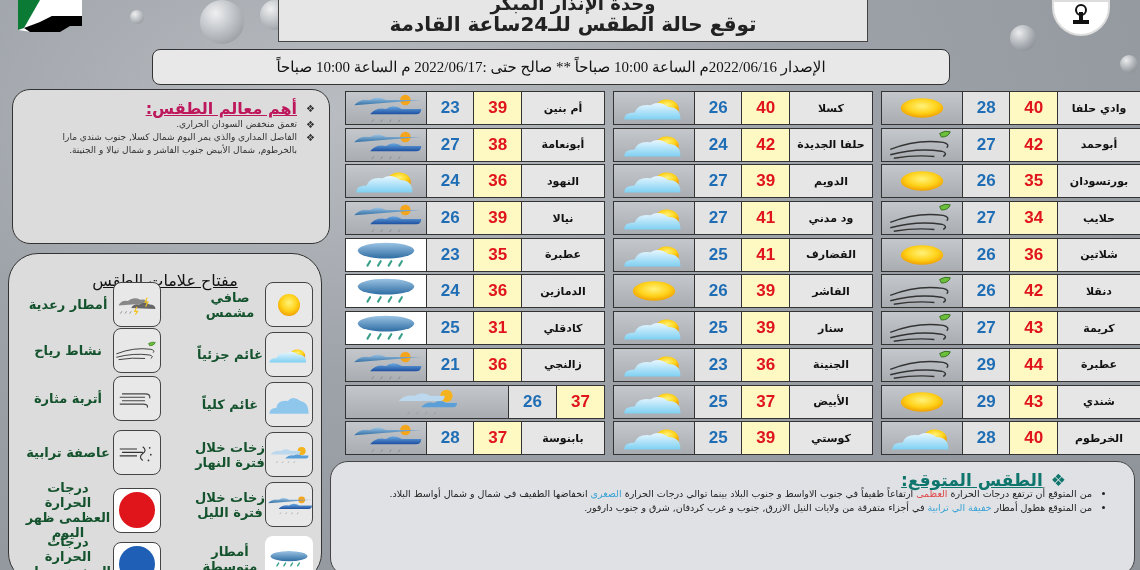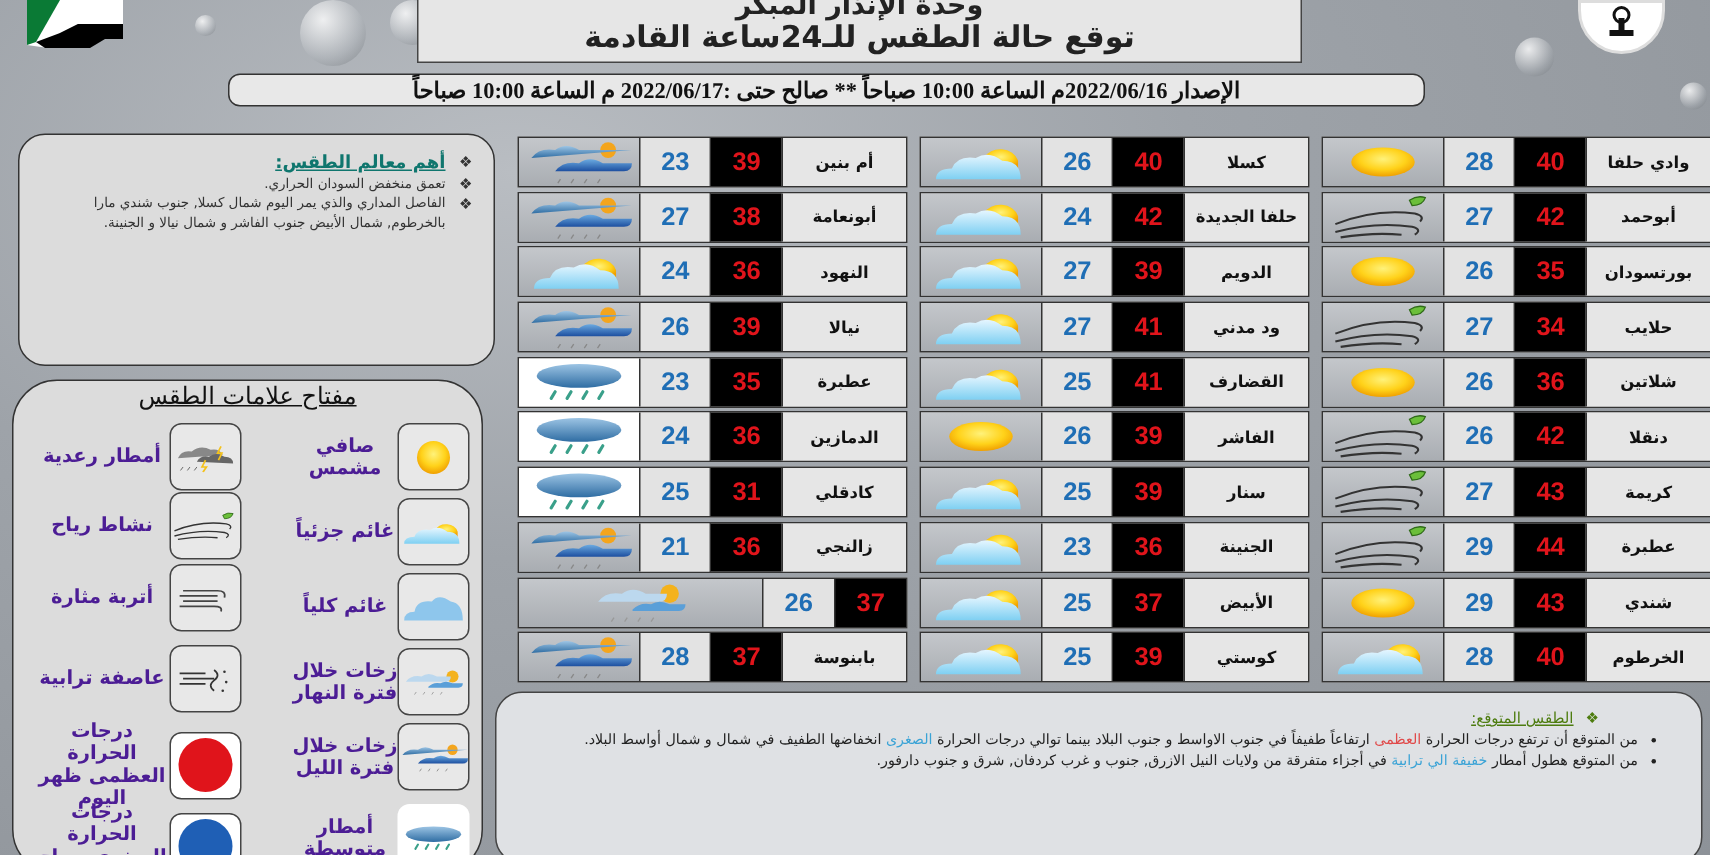--- a/index.html
+++ b/index.html
@@ -4,38 +4,38 @@
 <style>
 *{box-sizing:border-box;margin:0;padding:0}
 body{width:1140px;height:570px;overflow:hidden;font-family:"DejaVu Sans",sans-serif;
 background:radial-gradient(ellipse at 30% 20%,#b9bdc2 0%,#9ea3a9 40%,#8d9298 100%);position:relative}
 .bubble{position:absolute;border-radius:50%;background:radial-gradient(circle at 35% 30%,rgba(255,255,255,.8),rgba(180,185,190,.3) 60%,rgba(90,95,100,.5));}
 .flag{position:absolute;left:10px;top:0;width:72px;height:32px}
 .logo{position:absolute;left:1052px;top:0;width:58px;height:36px;background:#fff;border-radius:0 0 29px 29px;border:2px solid #ddd;display:flex;justify-content:center;align-items:flex-start;padding-top:2px}
 .title-box{position:absolute;left:278px;top:-2px;width:590px;height:44px;background:#e6e6e6;border:1.5px solid #444;text-align:center;direction:rtl}
 .title-box .t1{font-weight:bold;font-size:18px;line-height:14px;color:#222;margin-top:-2px}
 .title-box .t2{font-weight:bold;font-size:20px;line-height:26px;color:#222}
-.issue-bar{position:absolute;left:152px;top:49px;width:798px;height:22px;background:#e8e8e8;border:1.5px solid #333;border-radius:8px;direction:rtl;display:flex;align-items:center;justify-content:center;font-family:"Liberation Serif",serif;font-size:15px;font-weight:bold;color:#111;white-space:nowrap}
+.issue-bar{position:absolute;left:152px;top:49px;width:798px;height:36px;background:#e8e8e8;border:1.5px solid #333;border-radius:8px;direction:rtl;display:flex;align-items:center;justify-content:center;font-family:"Liberation Serif",serif;font-size:15px;font-weight:normal;color:#111;white-space:nowrap}
 .grid-col{position:absolute;top:91px;width:260px}
 .row{display:flex;direction:rtl;height:34px;margin-bottom:2.7px;border:1.5px solid #333;background:#e3e3e3}
 .cell-city{width:84px;border-left:1.5px solid #333;display:flex;align-items:center;justify-content:center;font-size:11px;font-weight:bold;color:#111;text-align:center;line-height:11px;background:#e6e6e6}
-.cell-max{width:48px;border-left:1.5px solid #333;display:flex;align-items:center;justify-content:center;font-size:17px;font-weight:bold;color:#e0141b;font-family:"Liberation Sans",sans-serif;background:#000000}
+.cell-max{width:48px;border-left:1.5px solid #333;display:flex;align-items:center;justify-content:center;font-size:17px;font-weight:bold;color:#e0141b;font-family:"Liberation Sans",sans-serif;background:#fef9c3}
 .cell-min{width:48px;border-left:1.5px solid #333;display:flex;align-items:center;justify-content:center;font-size:17px;font-weight:bold;color:#1f6eb5;font-family:"Liberation Sans",sans-serif;background:#e3e3e3}
 .cell-icon{flex:1;display:flex;align-items:center;justify-content:center;background:linear-gradient(#c4c7cb,#a9adb2)}
 .features{position:absolute;left:12px;top:89px;width:318px;height:155px;background:#dcdcdc;border:1.5px solid #333;border-radius:18px;direction:rtl;padding:12px 14px 0 10px;font-size:9px;color:#333;line-height:13px}
-.features .head{font-weight:bold;font-size:12px;color:#0f766e;text-decoration:underline}
+.features .head{font-weight:bold;font-size:16px;color:#be185d;text-decoration:underline}
 .features li{list-style:none;position:relative;padding-right:18px}
 .features li:before{content:"❖";position:absolute;right:0;top:0;color:#333;font-size:10px}
 .key{position:absolute;left:8px;top:253px;width:314px;height:330px;background:#dcdcdc;border:1.5px solid #333;border-radius:30px;direction:rtl}
-.key .kt{text-align:center;font-size:16px;text-decoration:underline;color:#111;margin-top:0;line-height:20px}
+.key .kt{text-align:center;font-size:16px;text-decoration:underline;color:#111;margin-top:17px;line-height:20px}
 .kitem{position:absolute;display:flex;align-items:center;direction:rtl}
 .kbox{width:48px;height:45px;border:1.5px solid #444;border-radius:8px;background:#e8e8e8;display:flex;align-items:center;justify-content:center;overflow:hidden}
-.klabel{font-size:13px;font-weight:bold;color:#4c1d95;text-align:center;line-height:15px;margin-left:6px;width:70px}
+.klabel{font-size:13px;font-weight:bold;color:#14532d;text-align:center;line-height:15px;margin-left:6px;width:70px}
 .expected{position:absolute;left:330px;top:461px;width:805px;height:115px;background:#dfe1e4;border:1.5px solid #444;border-radius:18px;direction:rtl;padding:12px 18px 0 10px;font-size:9.5px;color:#222;line-height:12px}
-.expected .head{font-weight:normal;font-size:10px;text-decoration:underline;color:#4d7c0f;margin-right:50px}
+.expected .head{font-weight:bold;font-size:17px;text-decoration:underline;color:#0f766e;margin-right:50px}
 .expected .head:before{content:"❖ ";text-decoration:none;display:inline-block;margin-left:8px}
 .expected ul{margin-right:24px;margin-top:2px}
 .expected li{margin-bottom:2px}
 .red{color:#e04a4a}.blue{color:#3aa3d6}
 </style>
 </head>
 <body>
 
 <div class="bubble" style="left:200px;top:0;width:44px;height:44px"></div>
 <div class="bubble" style="left:260px;top:0;width:30px;height:30px"></div>

